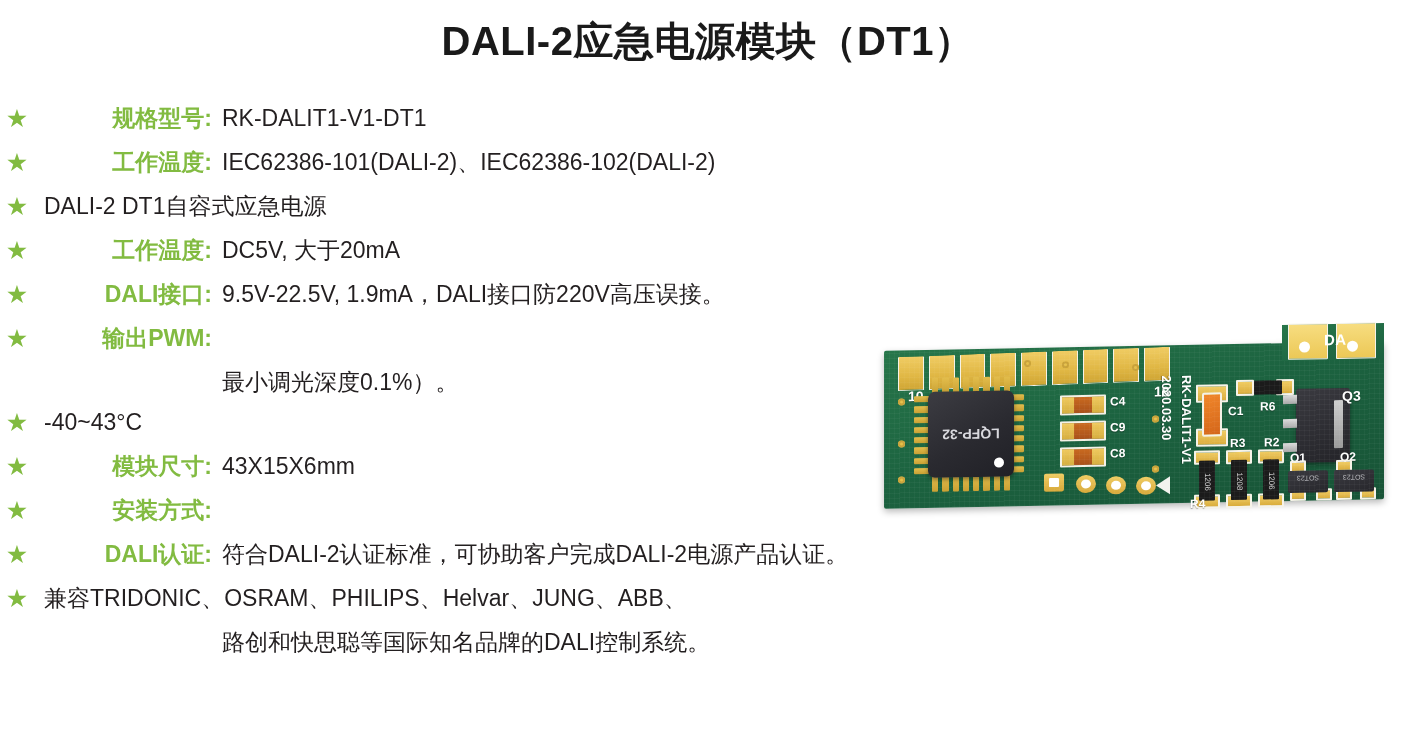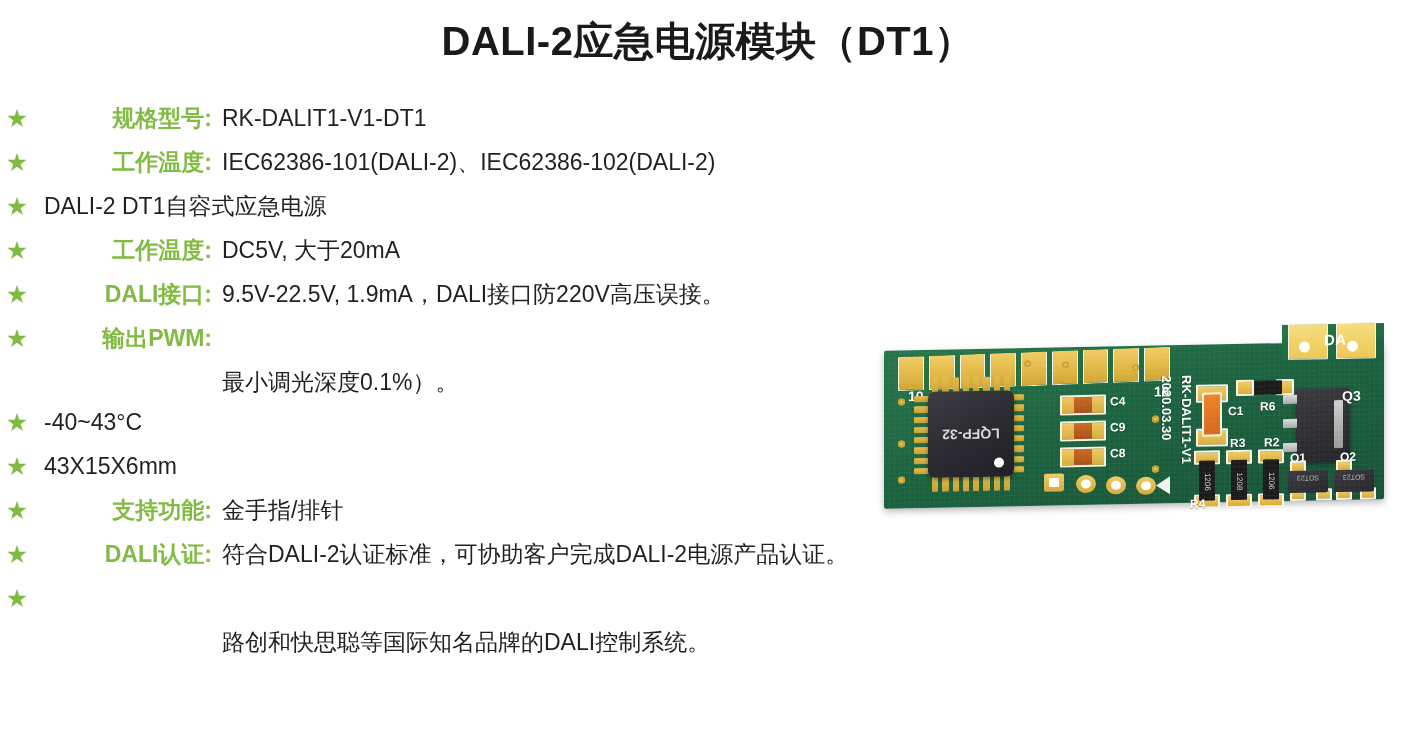--- a/index.html
+++ b/index.html
@@ -453,34 +453,35 @@
     <div class="spec-cont">
       <div class="pad"></div>
       <div class="spec-value">最小调光深度0.1%）。</div>
     </div>
     <div class="spec-row">
       <div class="spec-star">★</div>
       <div class="spec-value">-40~43°C</div>
     </div>
     <div class="spec-row">
       <div class="spec-star">★</div>
+      <div class="spec-label">模块尺寸:</div>
       <div class="spec-value">43X15X6mm</div>
     </div>
     <div class="spec-row">
       <div class="spec-star">★</div>
-      <div class="spec-label">支持功能:</div>
-      <div class="spec-value">金手指/排针</div>
+      <div class="spec-label">安装方式:</div>
     </div>
     <div class="spec-row">
       <div class="spec-star">★</div>
       <div class="spec-label">DALI认证:</div>
       <div class="spec-value">符合DALI-2认证标准，可协助客户完成DALI-2电源产品认证。</div>
     </div>
     <div class="spec-row">
       <div class="spec-star">★</div>
+      <div class="spec-value">兼容TRIDONIC、OSRAM、PHILIPS、Helvar、JUNG、ABB、</div>
     </div>
     <div class="spec-cont">
       <div class="pad"></div>
       <div class="spec-value">路创和快思聪等国际知名品牌的DALI控制系统。</div>
     </div>
   </div>
 
 <div class="pcb-wrap">
   <div class="pcb-board">
 

